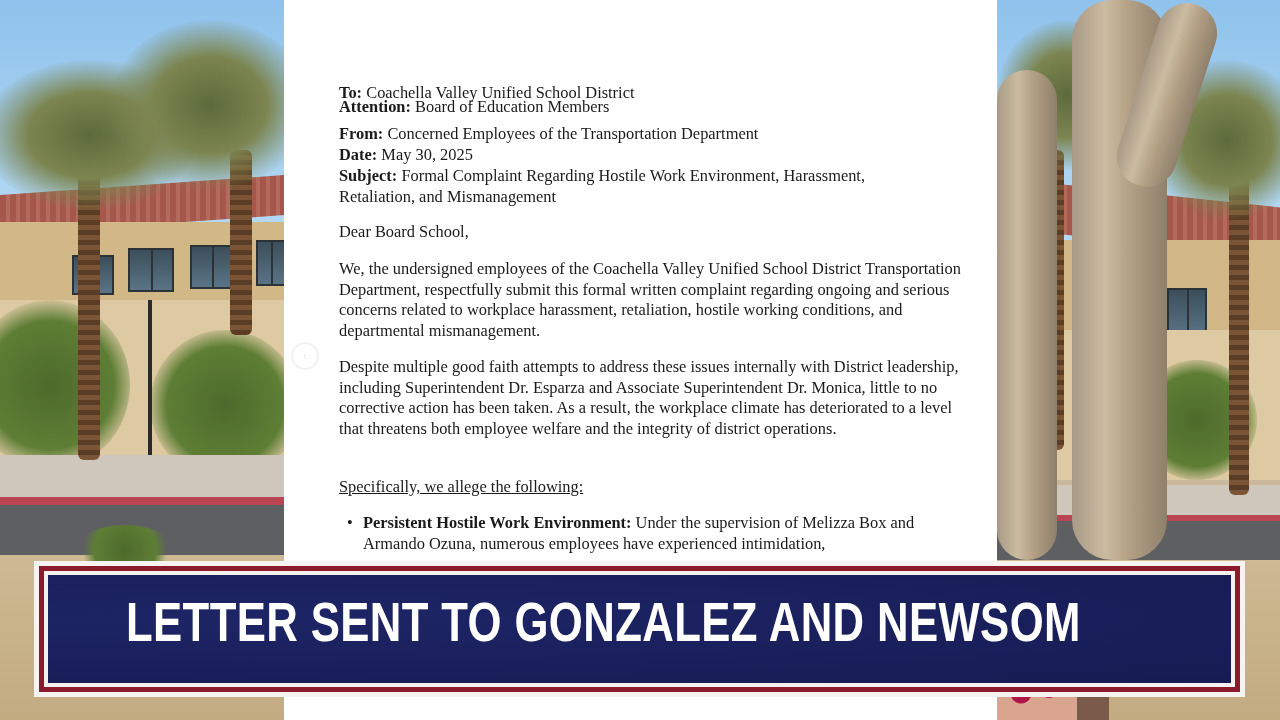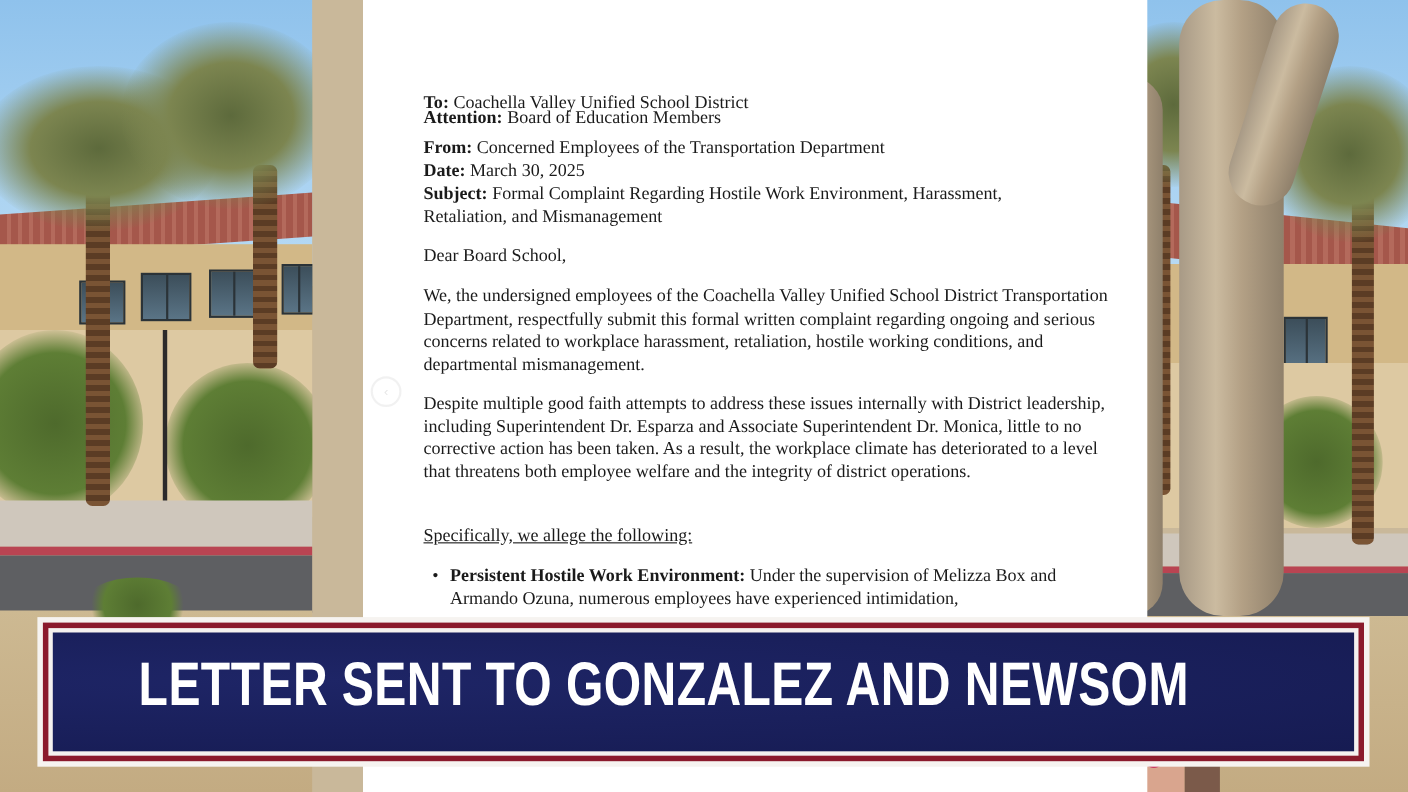--- a/index.html
+++ b/index.html
@@ -21,21 +21,21 @@
   .sidewalk { position:absolute; background:#cfc7bc; }
   .curb { position:absolute; background:#b94452; }
   .road { position:absolute; background:#5e5f62; }
   .ground { position:absolute; background:linear-gradient(#cdb992,#c3ab82); }
   .lamp { position:absolute; background:#2c2a2a; }
   .gumtree { position:absolute; border-radius:40px; background:linear-gradient(90deg,#a89a86,#cbbba0 35%,#b3a085 60%,#8f806b); }
   .flowers { position:absolute; background:radial-gradient(circle at 30% 40%,#b0154a 0 10px,transparent 11px),radial-gradient(circle at 65% 30%,#c51c55 0 9px,transparent 10px),#d9a58e; }
   .post { position:absolute; background:#7b5a4a; }
 
   
-  .doc { position:absolute; left:284px; top:0; width:713px; height:720px; background:#ffffff;margin-left:46px; }
+  .doc { position:absolute; left:284px; top:0; width:713px; height:720px; background:#ffffff; }
   .doc-text { position:absolute; left:55px; top:0; width:630px; font-family:"Liberation Serif", serif; font-size:16.4px; color:#1a1a1a; line-height:20.7px; }
   .hdr-line { position:absolute; left:0; white-space:nowrap; }
   .hdr-line b { font-weight:bold; }
   .para { position:absolute; left:0; width:622px; }
   .bullet { position:absolute; left:24px; width:598px; }
   .bullet-dot { position:absolute; left:-16px; top:0; }
   .nav-circle { position:absolute; left:7px; top:342px; width:28px; height:28px; border-radius:50%; border:2px solid rgba(230,230,230,0.55); box-sizing:border-box; color:rgba(220,220,220,0.7); font-size:12px; line-height:24px; text-align:center; }
 
   
   .banner-outer { position:absolute; left:34px; top:561px; width:1211px; height:136px; background:#f6f3f0; box-sizing:border-box; padding:5px; }
@@ -105,21 +105,21 @@
     <div class="hdr-line" style="top:97px;">
       <b>Attention:</b>
       <span>Board of Education Members</span>
     </div>
     <div class="hdr-line" style="top:124px;">
       <b>From:</b>
       <span>Concerned Employees of the Transportation Department</span>
     </div>
     <div class="hdr-line" style="top:145px;">
       <b>Date:</b>
-      <span>March 30, 2025</span>
+      <span>May 30, 2025</span>
     </div>
     <div class="hdr-line" style="top:166px;">
       <b>Subject:</b>
       <span>Formal Complaint Regarding Hostile Work Environment, Harassment,</span>
     </div>
     <div class="hdr-line" style="top:187px;">
       <span>Retaliation, and Mismanagement</span>
     </div>
 
     <div class="para" style="top:222px;">Dear Board School,</div>

